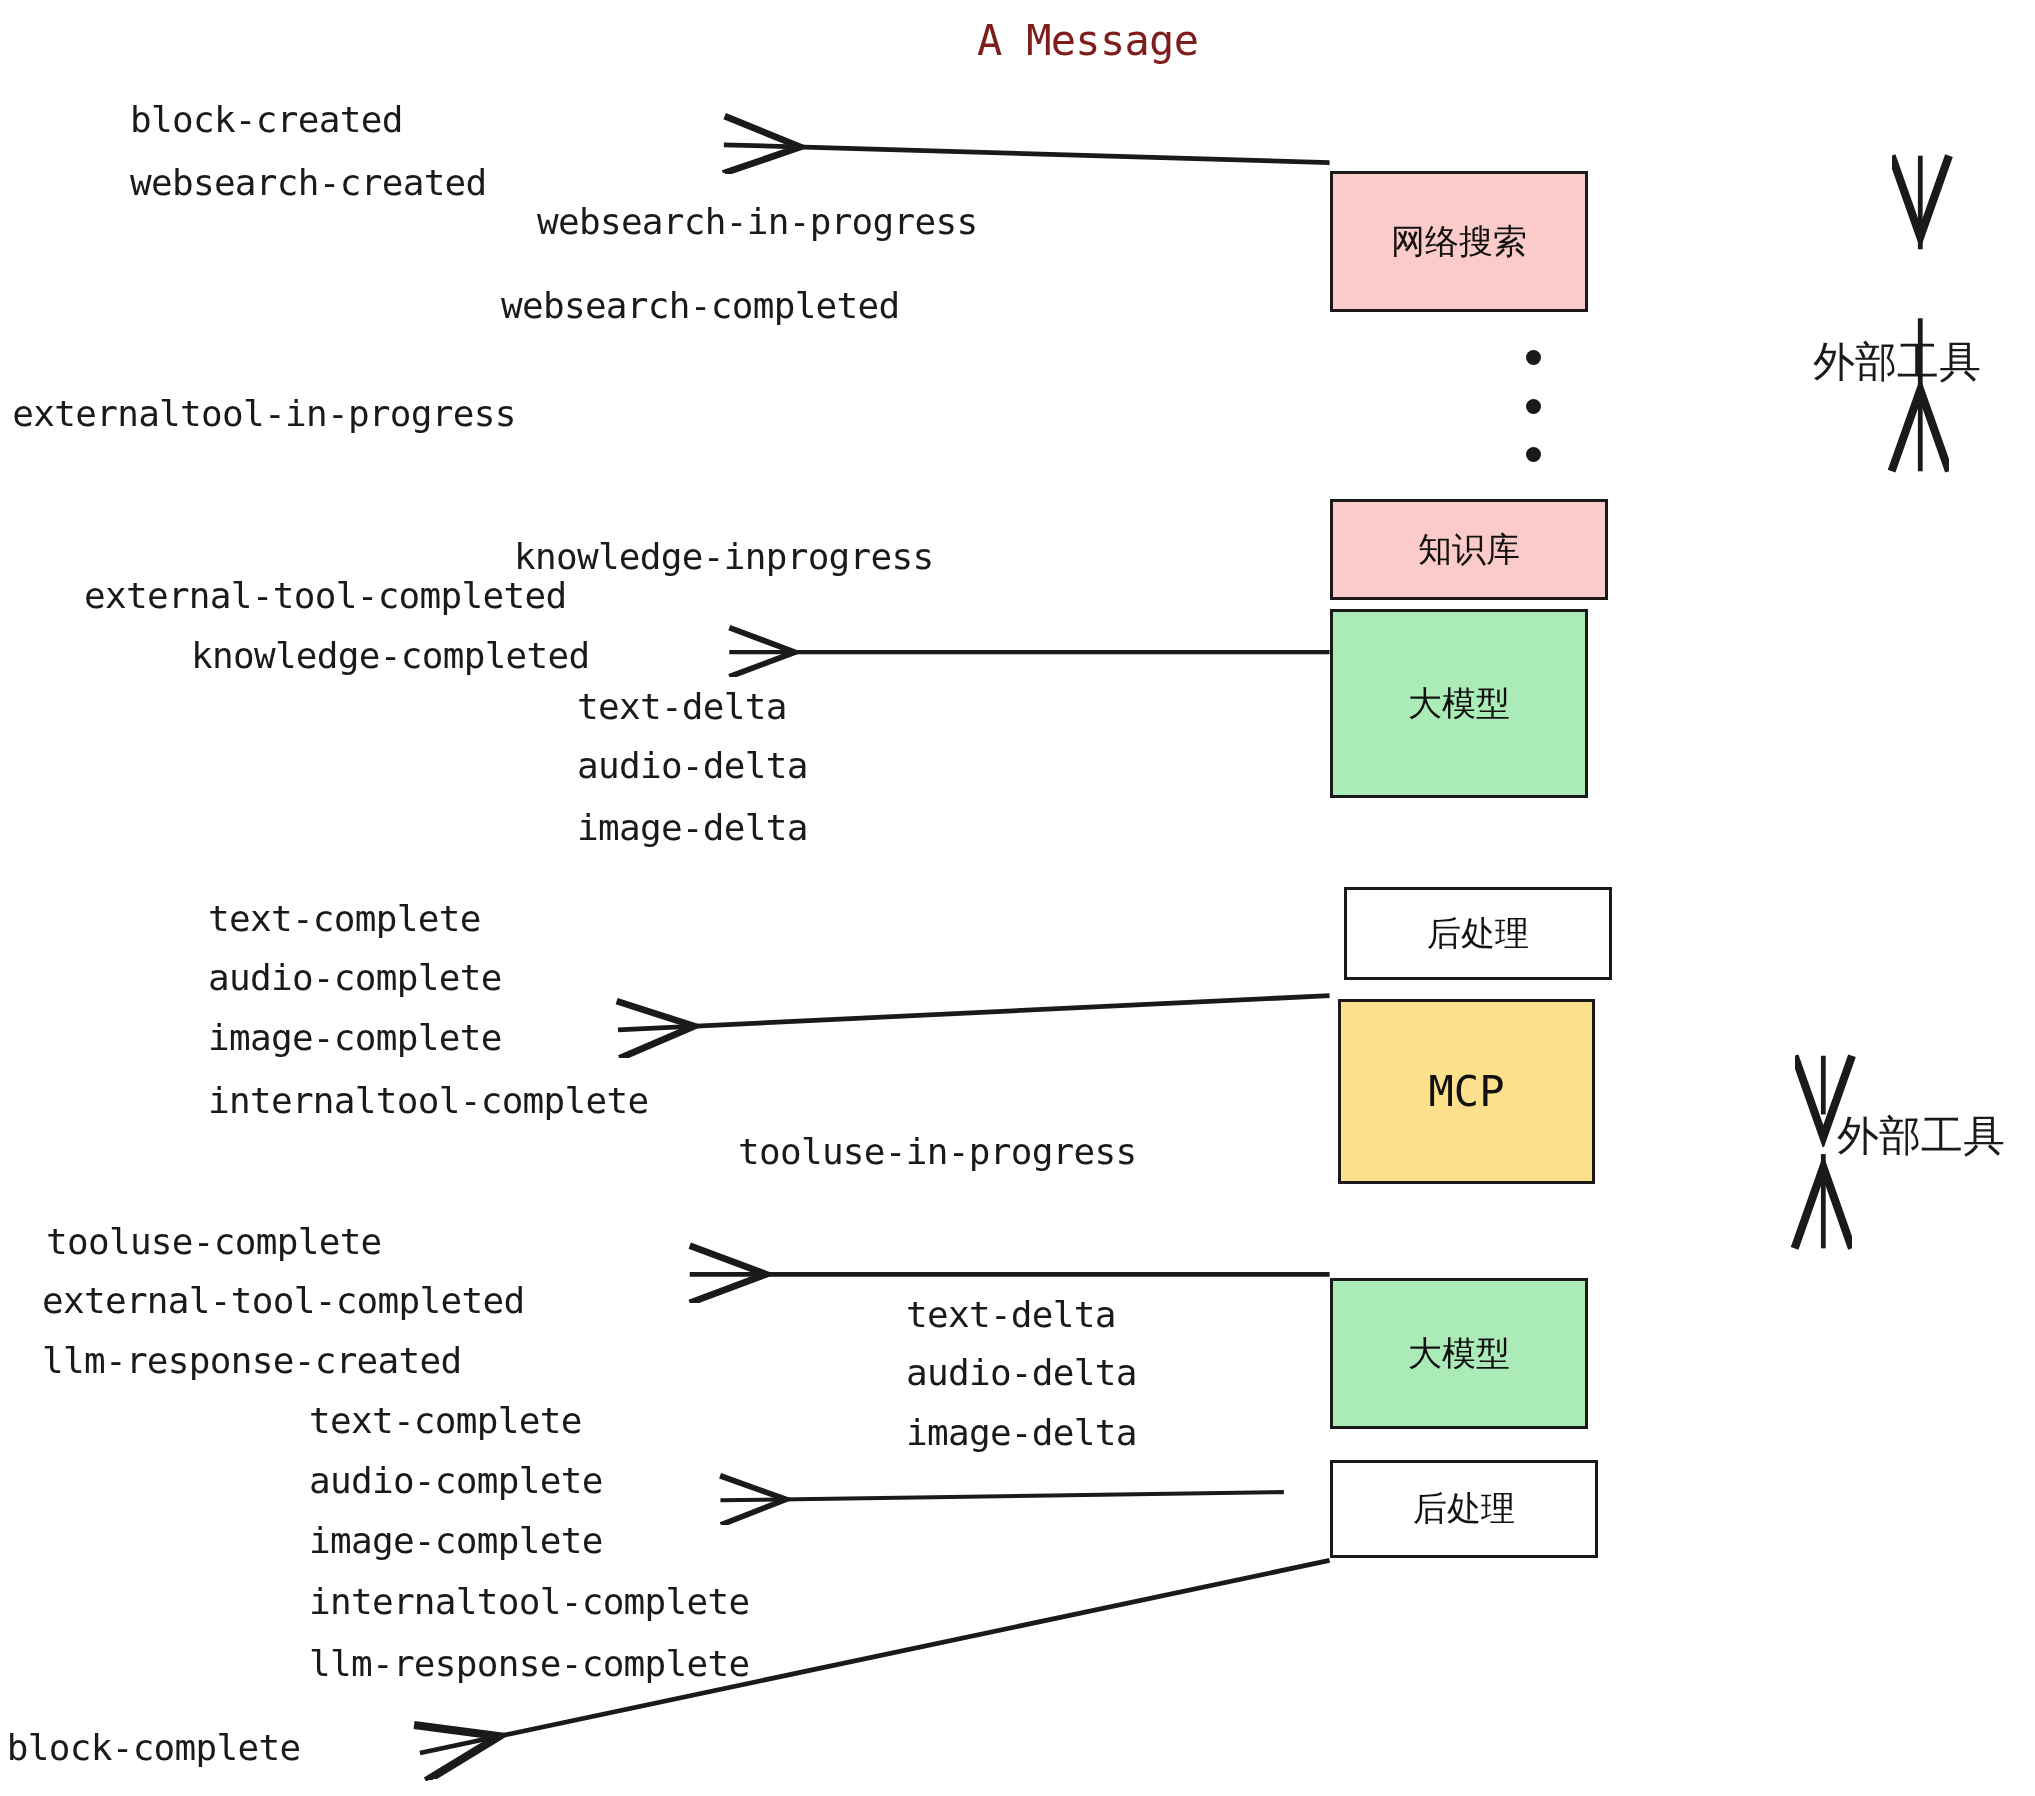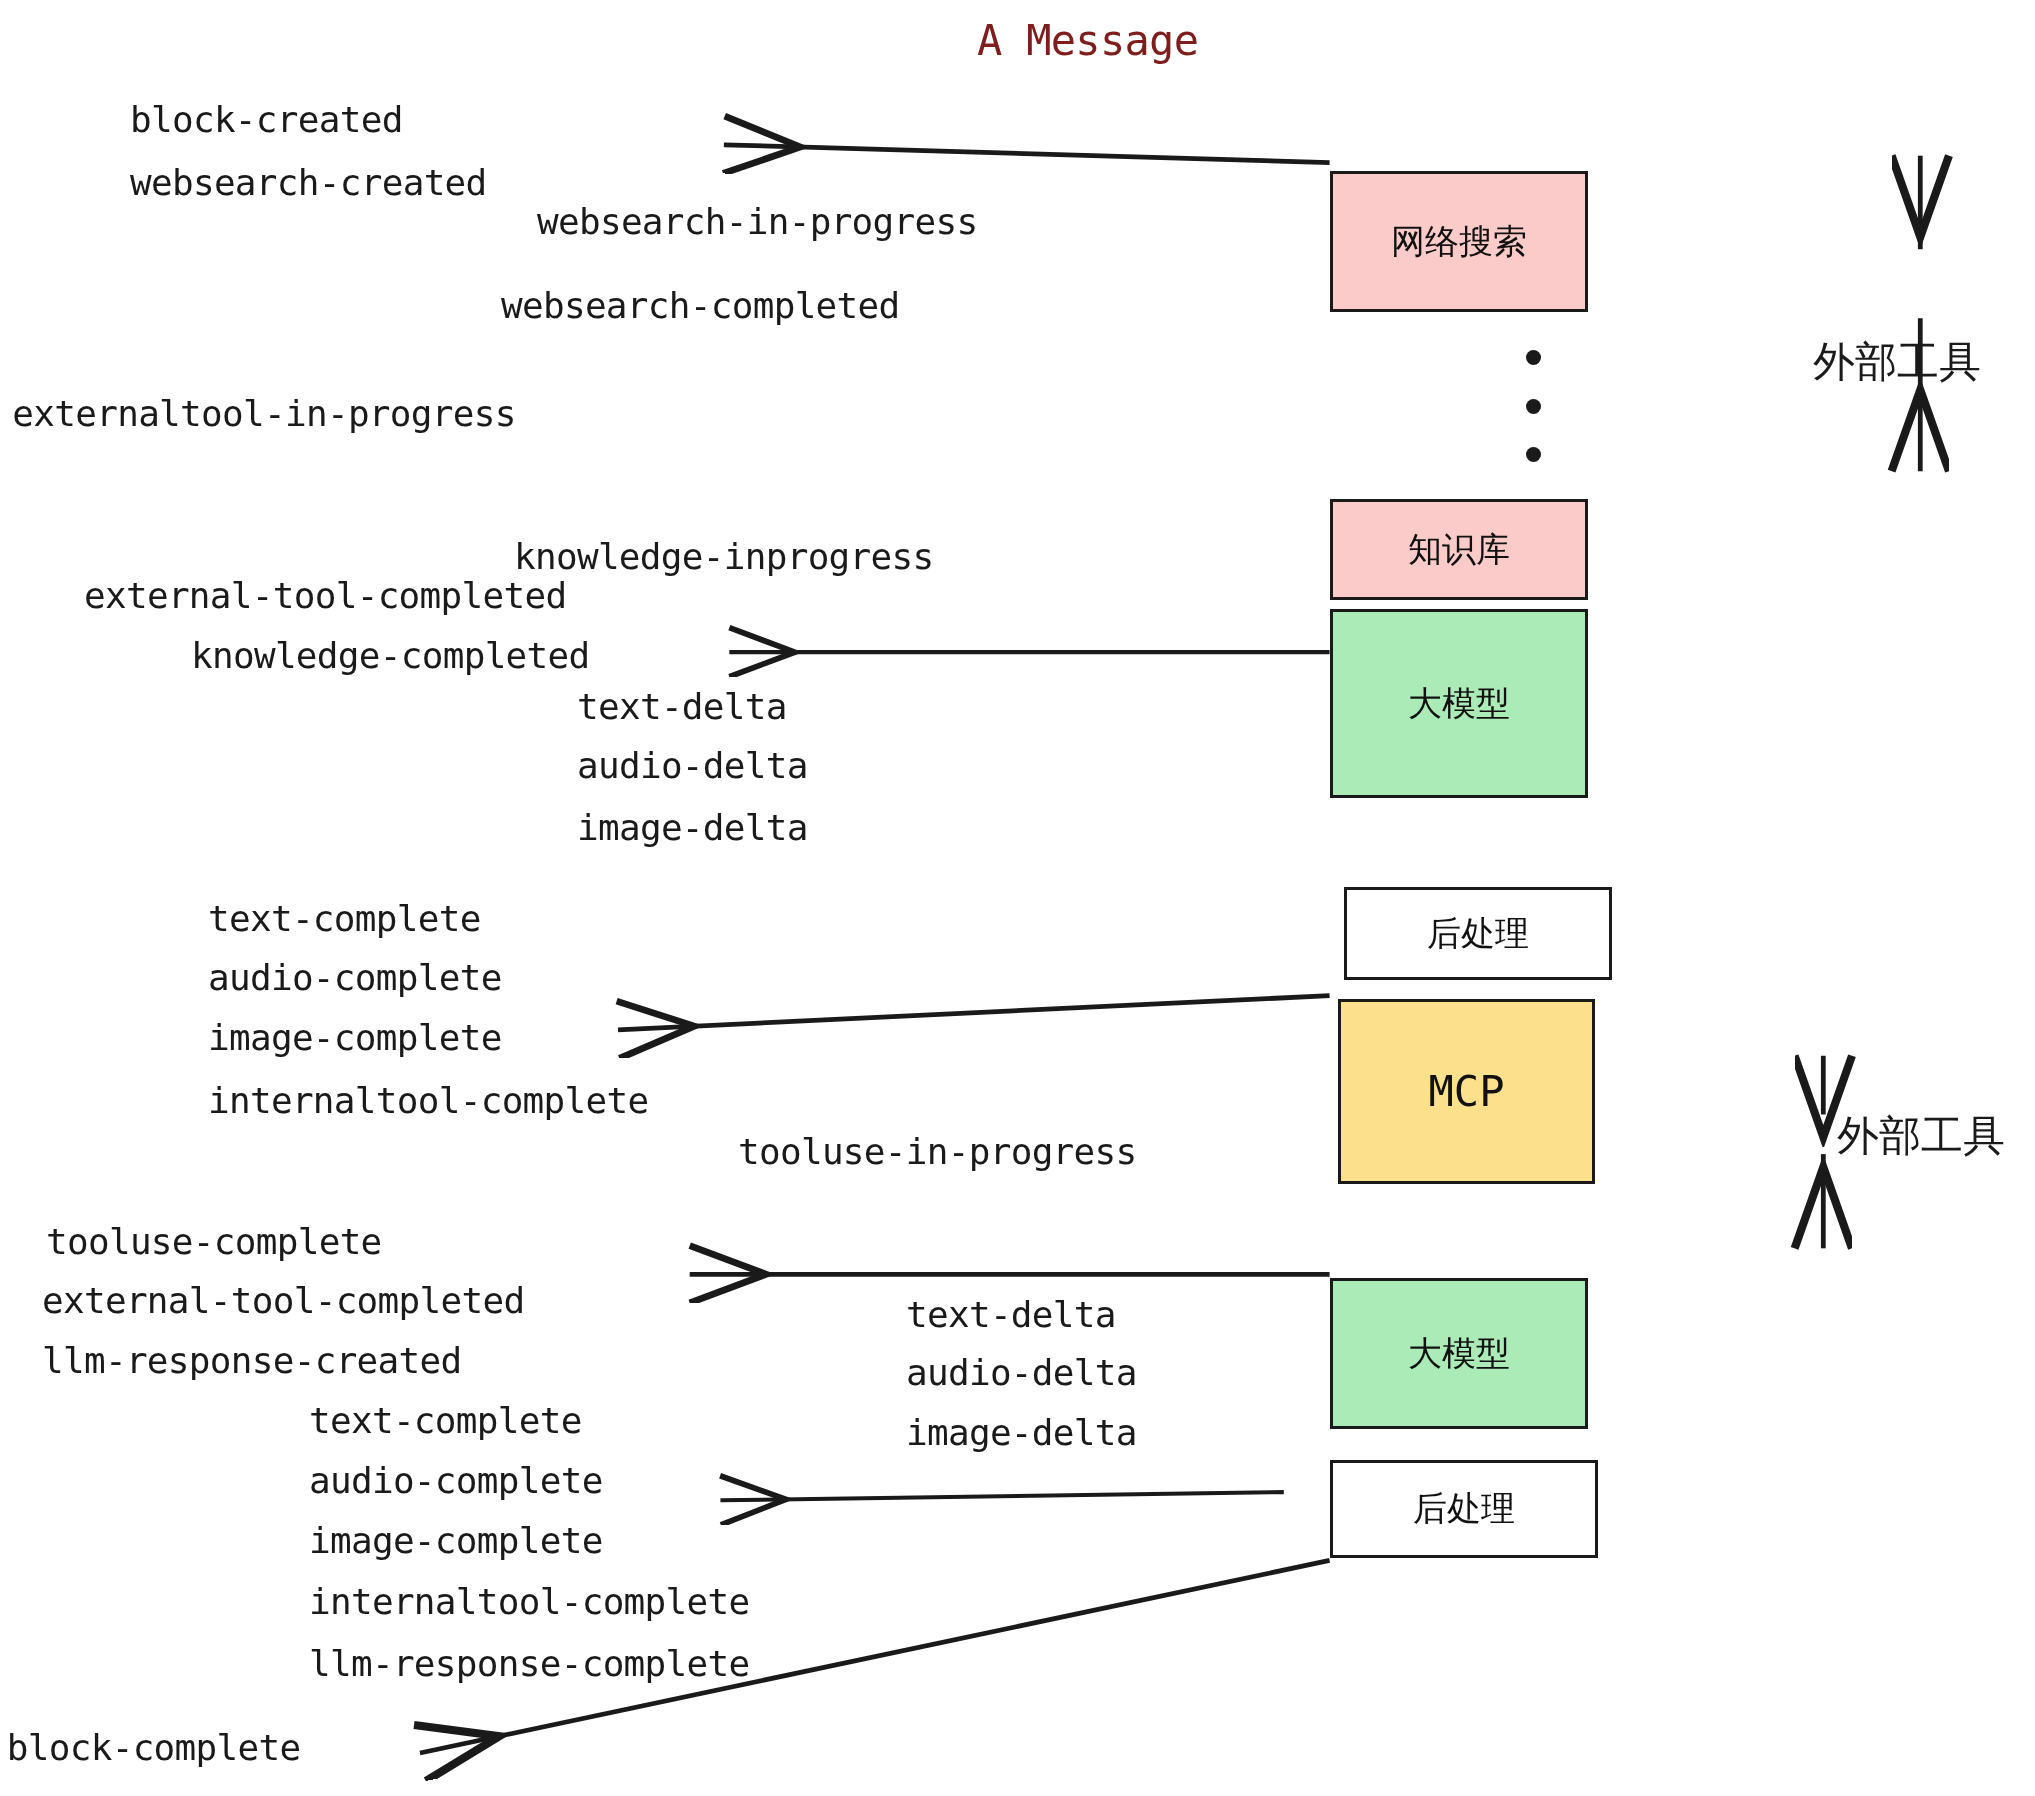--- a/index.html
+++ b/index.html
@@ -106,21 +106,21 @@
     </g>
 
     <g>
       <path d="M2670,1632 L2670,1546" stroke="#1a1a1a" stroke-width="7" fill="none" marker-end="url(#ahs)"></path>
       <path d="M2670,1690 L2670,1828" stroke="#1a1a1a" stroke-width="7" fill="none" marker-end="url(#ahs)"></path>
     </g>
   </svg>
 
   <div id="nodes-layer">
       <div class="node" style="left: 1330px; top: 171px; width: 258px; height: 141px; background: rgb(251, 203, 201);">网络搜索</div>
-      <div class="node" style="left: 1330px; top: 499px; width: 258px; height: 101px; background: rgb(251, 203, 201);">知识库</div>
+      <div class="node" style="left: 1330px; top: 499px; width: 278px; height: 101px; background: rgb(251, 203, 201);">知识库</div>
       <div class="node" style="left: 1330px; top: 609px; width: 258px; height: 189px; background: rgb(171, 235, 183);">大模型</div>
       <div class="node" style="left: 1344px; top: 887px; width: 268px; height: 93px; background: rgb(255, 255, 255);">后处理</div>
       <div class="node mono" style="left: 1338px; top: 999px; width: 257px; height: 185px; background: rgb(252, 224, 140);">MCP</div>
       <div class="node" style="left: 1330px; top: 1278px; width: 258px; height: 151px; background: rgb(171, 235, 183);">大模型</div>
       <div class="node" style="left: 1330px; top: 1460px; width: 268px; height: 98px; background: rgb(255, 255, 255);">后处理</div>
     </div>
 
   <div id="dots-layer">
       <div class="dot" style="left: 1526px; top: 350px;"></div>
       <div class="dot" style="left: 1526px; top: 399px;"></div>

